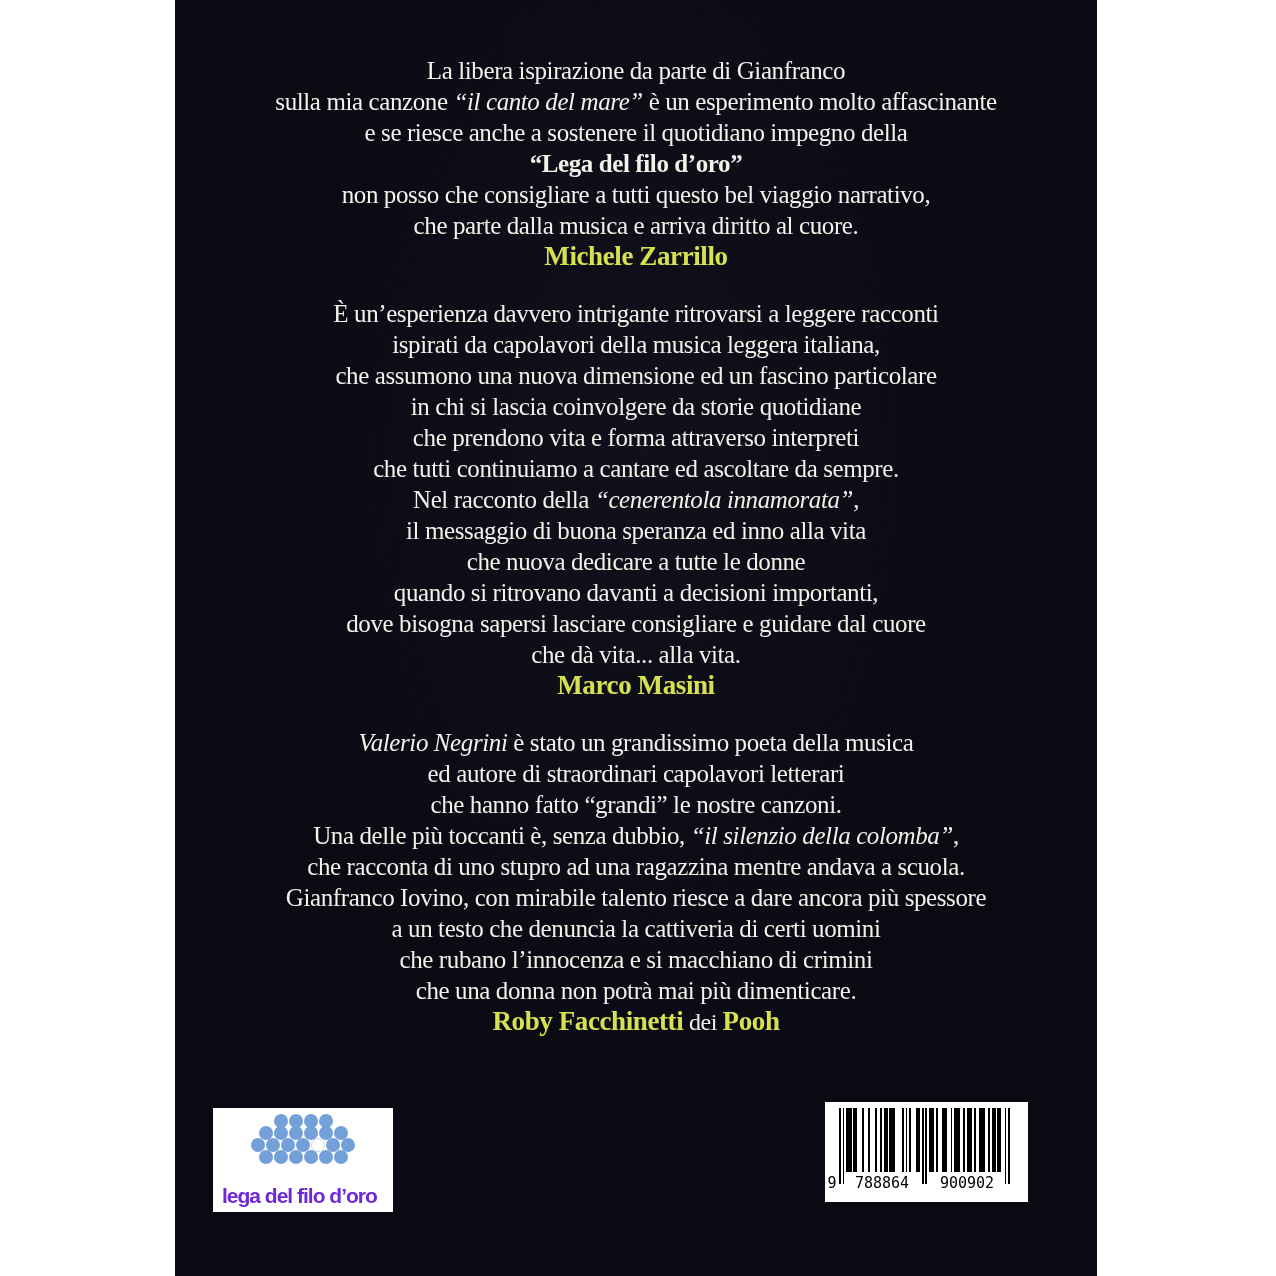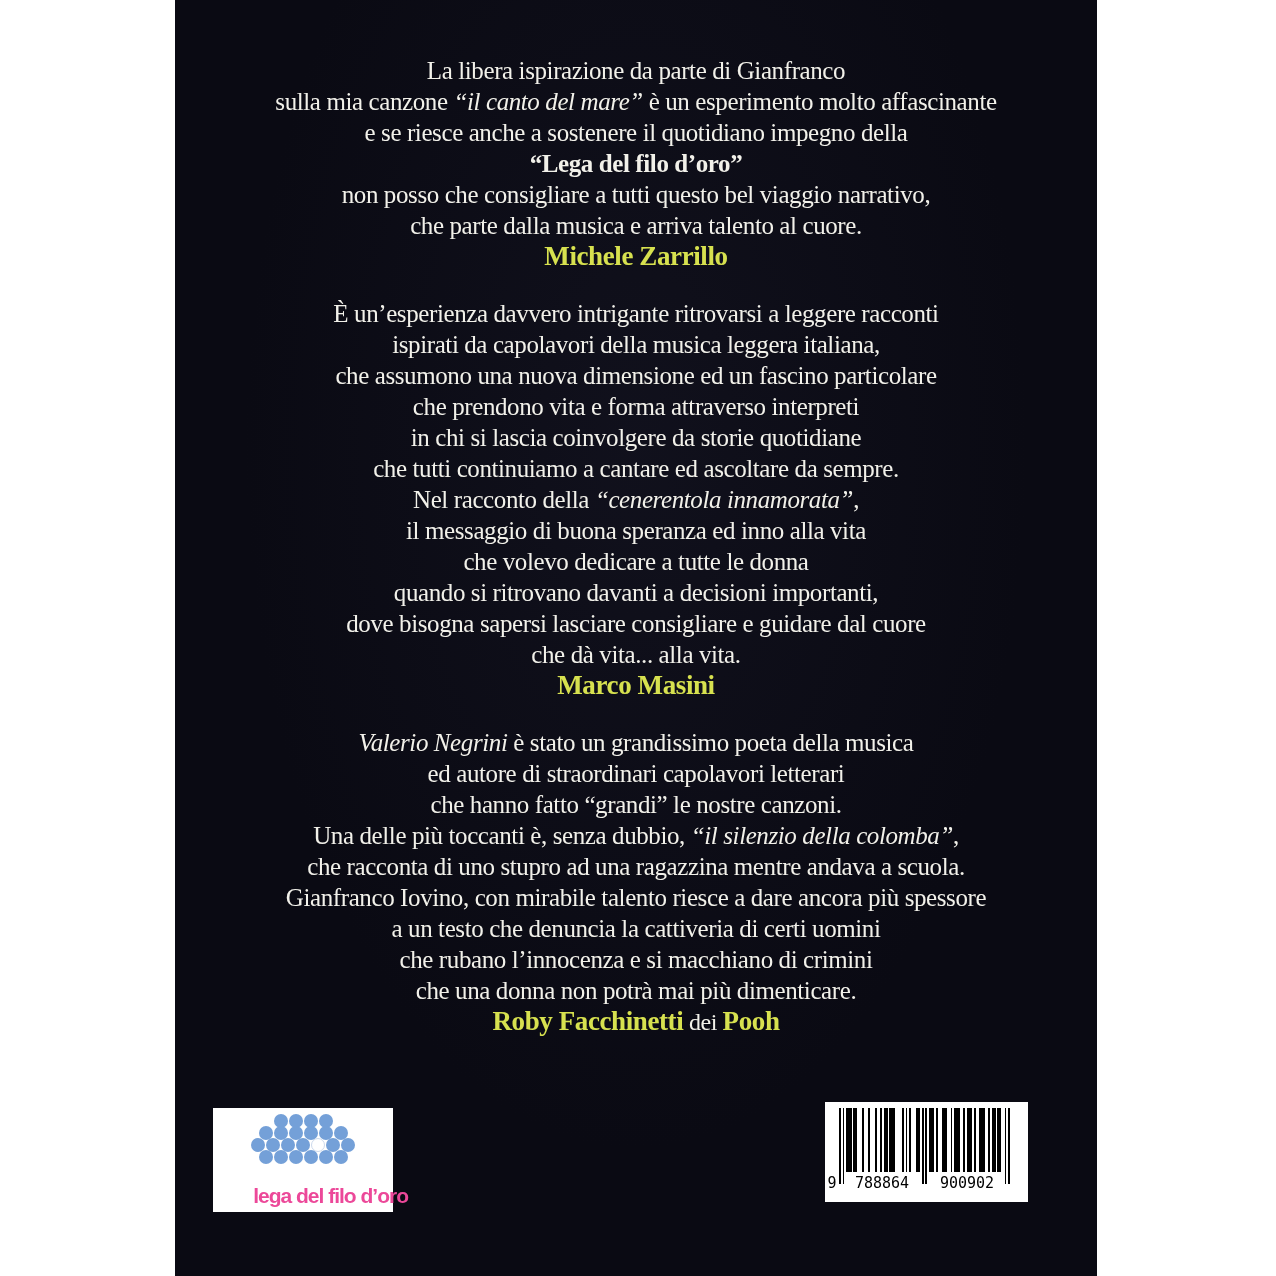--- a/index.html
+++ b/index.html
@@ -39,25 +39,25 @@
   }
   .dots{position:absolute;top:8px;left:0;width:100%;}
   .dot-row{display:flex;justify-content:center;margin-top:-2px;}
   .dot{
     width:14px;height:14px;border-radius:50%;
     background:var(--logo-blue,#74a0d8);
     margin:0 0.5px;box-sizing:border-box;
   }
   .dot.hollow{background:#ffffff;border:1px solid #ccd9ec;}
   .logo-wordmark{
-    position:absolute;bottom:4px;left:15px;width:100%;
-    text-align:right;
+    position:absolute;bottom:4px;left:9px;width:100%;
+    text-align:left;
     font-family:"Liberation Sans", sans-serif;
     font-weight:bold;font-size:21px;letter-spacing:-1px;
-    color:#ec4899;
+    color:#6d28d9;
   }
 
   
   .isbn-label{
     position:absolute;left:640px;top:1136px;width:223px;
     text-align:center;color:#ffffff;
     font-weight:bold;font-size:19px;letter-spacing:0;
     white-space:nowrap;
   }
   .barcode-box{
@@ -77,33 +77,33 @@
 
 <div class="cover">
 
   <div class="quotes" id="quotes">
       <div class="para">
         <div class="line"><span>La libera ispirazione da parte di Gianfranco</span></div>
         <div class="line"><span>sulla mia canzone </span><span class="seg-i">“il canto del mare”</span><span> è un esperimento molto affascinante</span></div>
         <div class="line"><span>e se riesce anche a sostenere il quotidiano impegno della</span></div>
         <div class="line"><span class="seg-b">“Lega del filo d’oro”</span></div>
         <div class="line"><span>non posso che consigliare a tutti questo bel viaggio narrativo,</span></div>
-        <div class="line"><span>che parte dalla musica e arriva talento al cuore.</span></div>
+        <div class="line"><span>che parte dalla musica e arriva diritto al cuore.</span></div>
         <div class="line"><span class="seg-a">Michele Zarrillo</span></div>
       </div>
       <div class="para">
         <div class="line"><span>È un’esperienza davvero intrigante ritrovarsi a leggere racconti</span></div>
         <div class="line"><span>ispirati da capolavori della musica leggera italiana,</span></div>
         <div class="line"><span>che assumono una nuova dimensione ed un fascino particolare</span></div>
+        <div class="line"><span>in chi si lascia coinvolgere da storie quotidiane</span></div>
         <div class="line"><span>che prendono vita e forma attraverso interpreti</span></div>
-        <div class="line"><span>in chi si lascia coinvolgere da storie quotidiane</span></div>
         <div class="line"><span>che tutti continuiamo a cantare ed ascoltare da sempre.</span></div>
         <div class="line"><span>Nel racconto della </span><span class="seg-i">“cenerentola innamorata”</span><span>,</span></div>
         <div class="line"><span>il messaggio di buona speranza ed inno alla vita</span></div>
-        <div class="line"><span>che volevo dedicare a tutte le donna</span></div>
+        <div class="line"><span>che nuova dedicare a tutte le donne</span></div>
         <div class="line"><span>quando si ritrovano davanti a decisioni importanti,</span></div>
         <div class="line"><span>dove bisogna sapersi lasciare consigliare e guidare dal cuore</span></div>
         <div class="line"><span>che dà vita... alla vita.</span></div>
         <div class="line"><span class="seg-a">Marco Masini</span></div>
       </div>
       <div class="para">
         <div class="line"><span class="seg-i">Valerio Negrini</span><span> è stato un grandissimo poeta della musica</span></div>
         <div class="line"><span>ed autore di straordinari capolavori letterari</span></div>
         <div class="line"><span>che hanno fatto “grandi” le nostre canzoni.</span></div>
         <div class="line"><span>Una delle più toccanti è, senza dubbio, </span><span class="seg-i">“il silenzio della colomba”</span><span>,</span></div>

